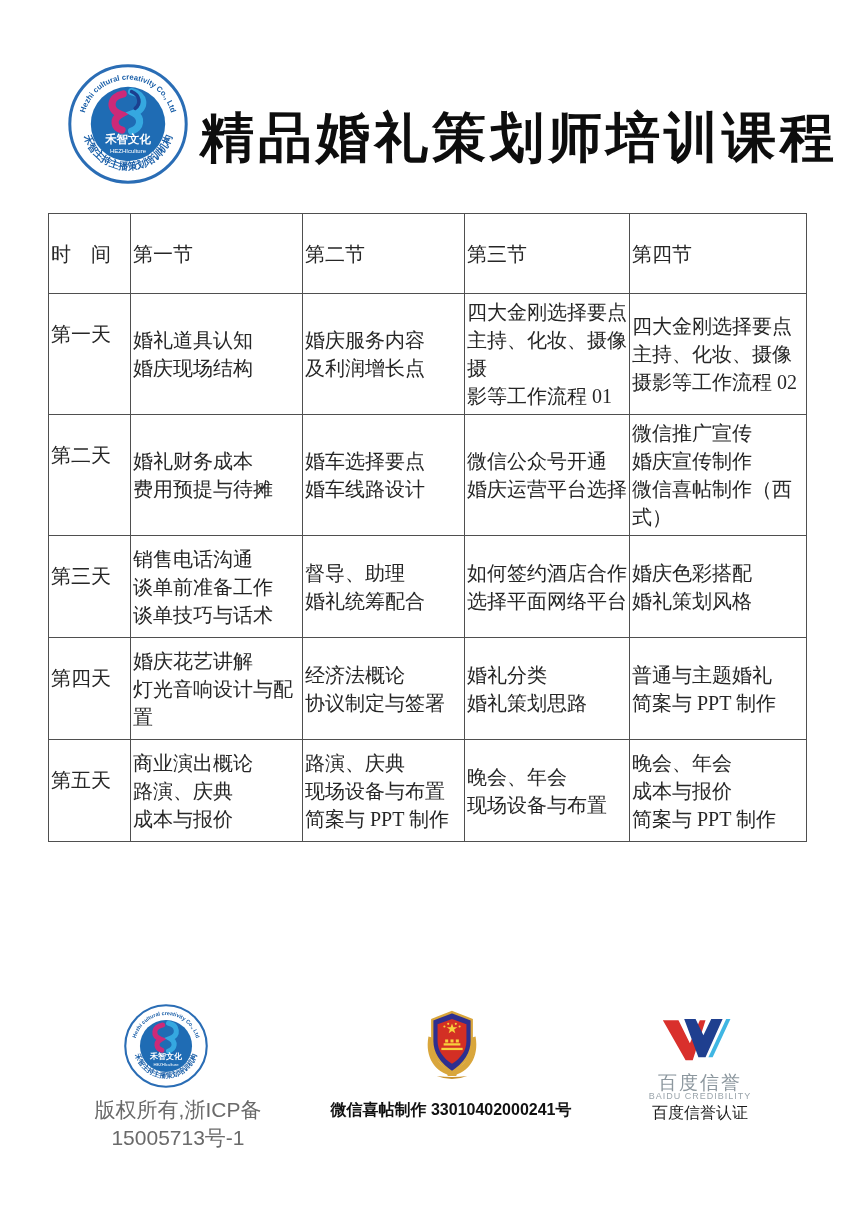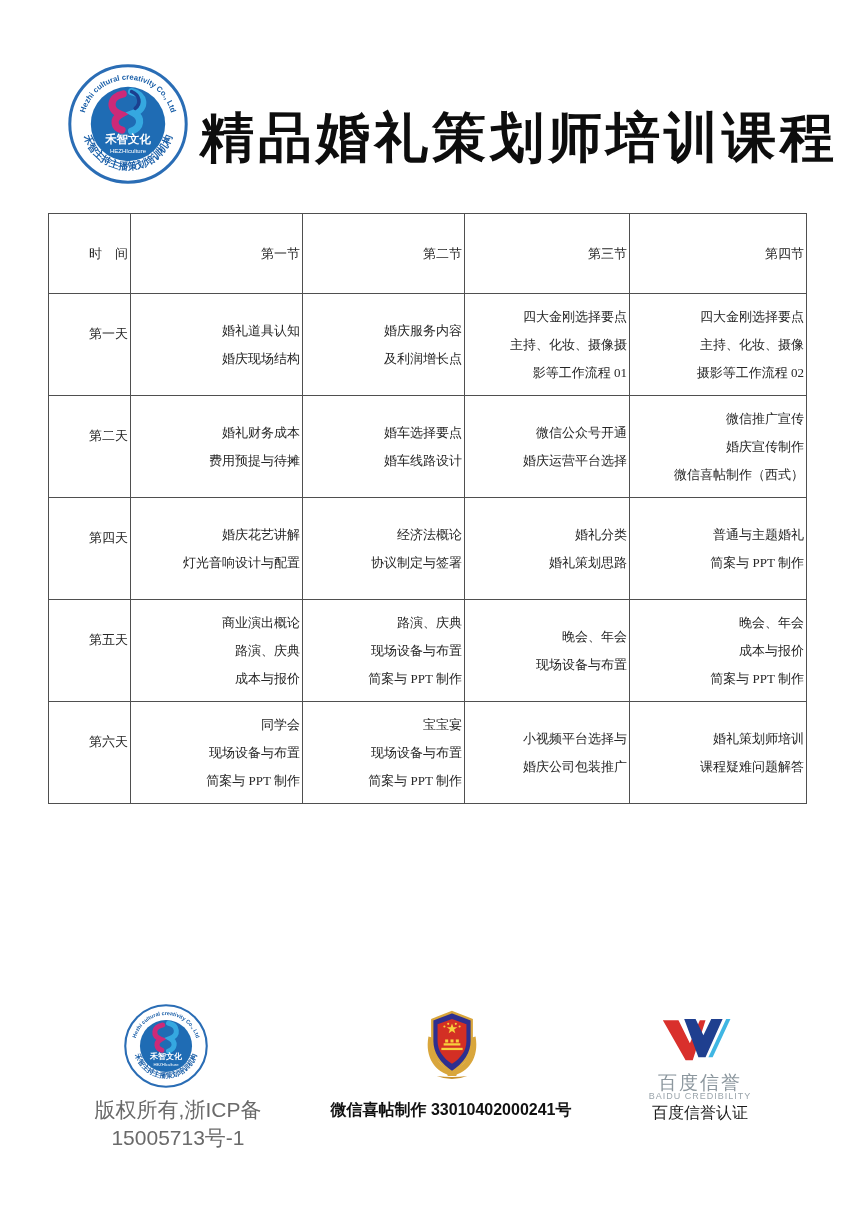--- a/index.html
+++ b/index.html
@@ -11,22 +11,22 @@
   .hezhi-logo-top { left:68px; top:64px; width:120px; height:120px; }
   .doc-title { left:200px; top:78px; width:612px; height:70px;
                font-size:54px; font-weight:bold; color:#0d0d0d;
                letter-spacing:4px; white-space:nowrap;
                font-family:"Liberation Serif", serif;margin-top:24px; }
 
   
   .course-table { left:48px; top:213px; border-collapse:collapse; table-layout:fixed;
                   width:758px; }
   .course-table td, .course-table th {
-      border:1px solid #4f4f4f; text-align:right; vertical-align:middle;
-      font-size:13px; color:#262626; line-height:28px; white-space:pre-line;
+      border:1px solid #4f4f4f; text-align:left; vertical-align:middle;
+      font-size:20px; color:#262626; line-height:28px; white-space:pre-line;
       font-weight:normal; padding:4px 2px;
       font-family:"Liberation Serif", serif; }
   .course-table col.c-time { width:82px; }
   .course-table col.c-s1 { width:172px; }
   .course-table col.c-s2 { width:162px; }
   .course-table col.c-s3 { width:165px; }
   .course-table col.c-s4 { width:177px; }
   .course-table tr.hdr   { height:80px; }
   .course-table tr.r     { height:102px; }
   .course-table td.day   { vertical-align:top; padding-top:26px; }
@@ -113,20 +113,32 @@
 费用预提与待摊</td>
     <td>婚车选择要点
 婚车线路设计</td>
     <td>微信公众号开通
 婚庆运营平台选择</td>
     <td>微信推广宣传
 婚庆宣传制作
 微信喜帖制作（西式）</td>
   </tr>
   <tr class="r">
+    <td class="day">第三天</td>
+    <td>销售电话沟通
+谈单前准备工作
+谈单技巧与话术</td>
+    <td>督导、助理
+婚礼统筹配合</td>
+    <td>如何签约酒店合作
+选择平面网络平台</td>
+    <td>婚庆色彩搭配
+婚礼策划风格</td>
+  </tr>
+  <tr class="r">
     <td class="day">第四天</td>
     <td>婚庆花艺讲解
 灯光音响设计与配置</td>
     <td>经济法概论
 协议制定与签署</td>
     <td>婚礼分类
 婚礼策划思路</td>
     <td>普通与主题婚礼
 简案与 PPT 制作</td>
   </tr>
@@ -137,33 +149,20 @@
 成本与报价</td>
     <td>路演、庆典
 现场设备与布置
 简案与 PPT 制作</td>
     <td>晚会、年会
 现场设备与布置</td>
     <td>晚会、年会
 成本与报价
 简案与 PPT 制作</td>
   </tr>
-  <tr class="r">
-    <td class="day">第六天</td>
-    <td>同学会
-现场设备与布置
-简案与 PPT 制作</td>
-    <td>宝宝宴
-现场设备与布置
-简案与 PPT 制作</td>
-    <td>小视频平台选择与
-婚庆公司包装推广</td>
-    <td>婚礼策划师培训
-课程疑难问题解答</td>
-  </tr>
 </tbody>
   </table>
 
 <svg class="abs hezhi-logo-footer" viewBox="0 0 100 100">
   <circle cx="50" cy="50" r="48.5" fill="#ffffff" stroke="#2a6db5" stroke-width="2.5"></circle>
   <defs>
     <path id="arcTopB" d="M 13,50 A 37,37 0 0 1 87,50"></path>
     <path id="arcBotB" d="M 12,50 A 38,38 0 0 0 88,50"></path>
   </defs>
   <text font-size="6.4" fill="#1a5fa8" font-family="Liberation Sans, sans-serif" font-weight="bold">

